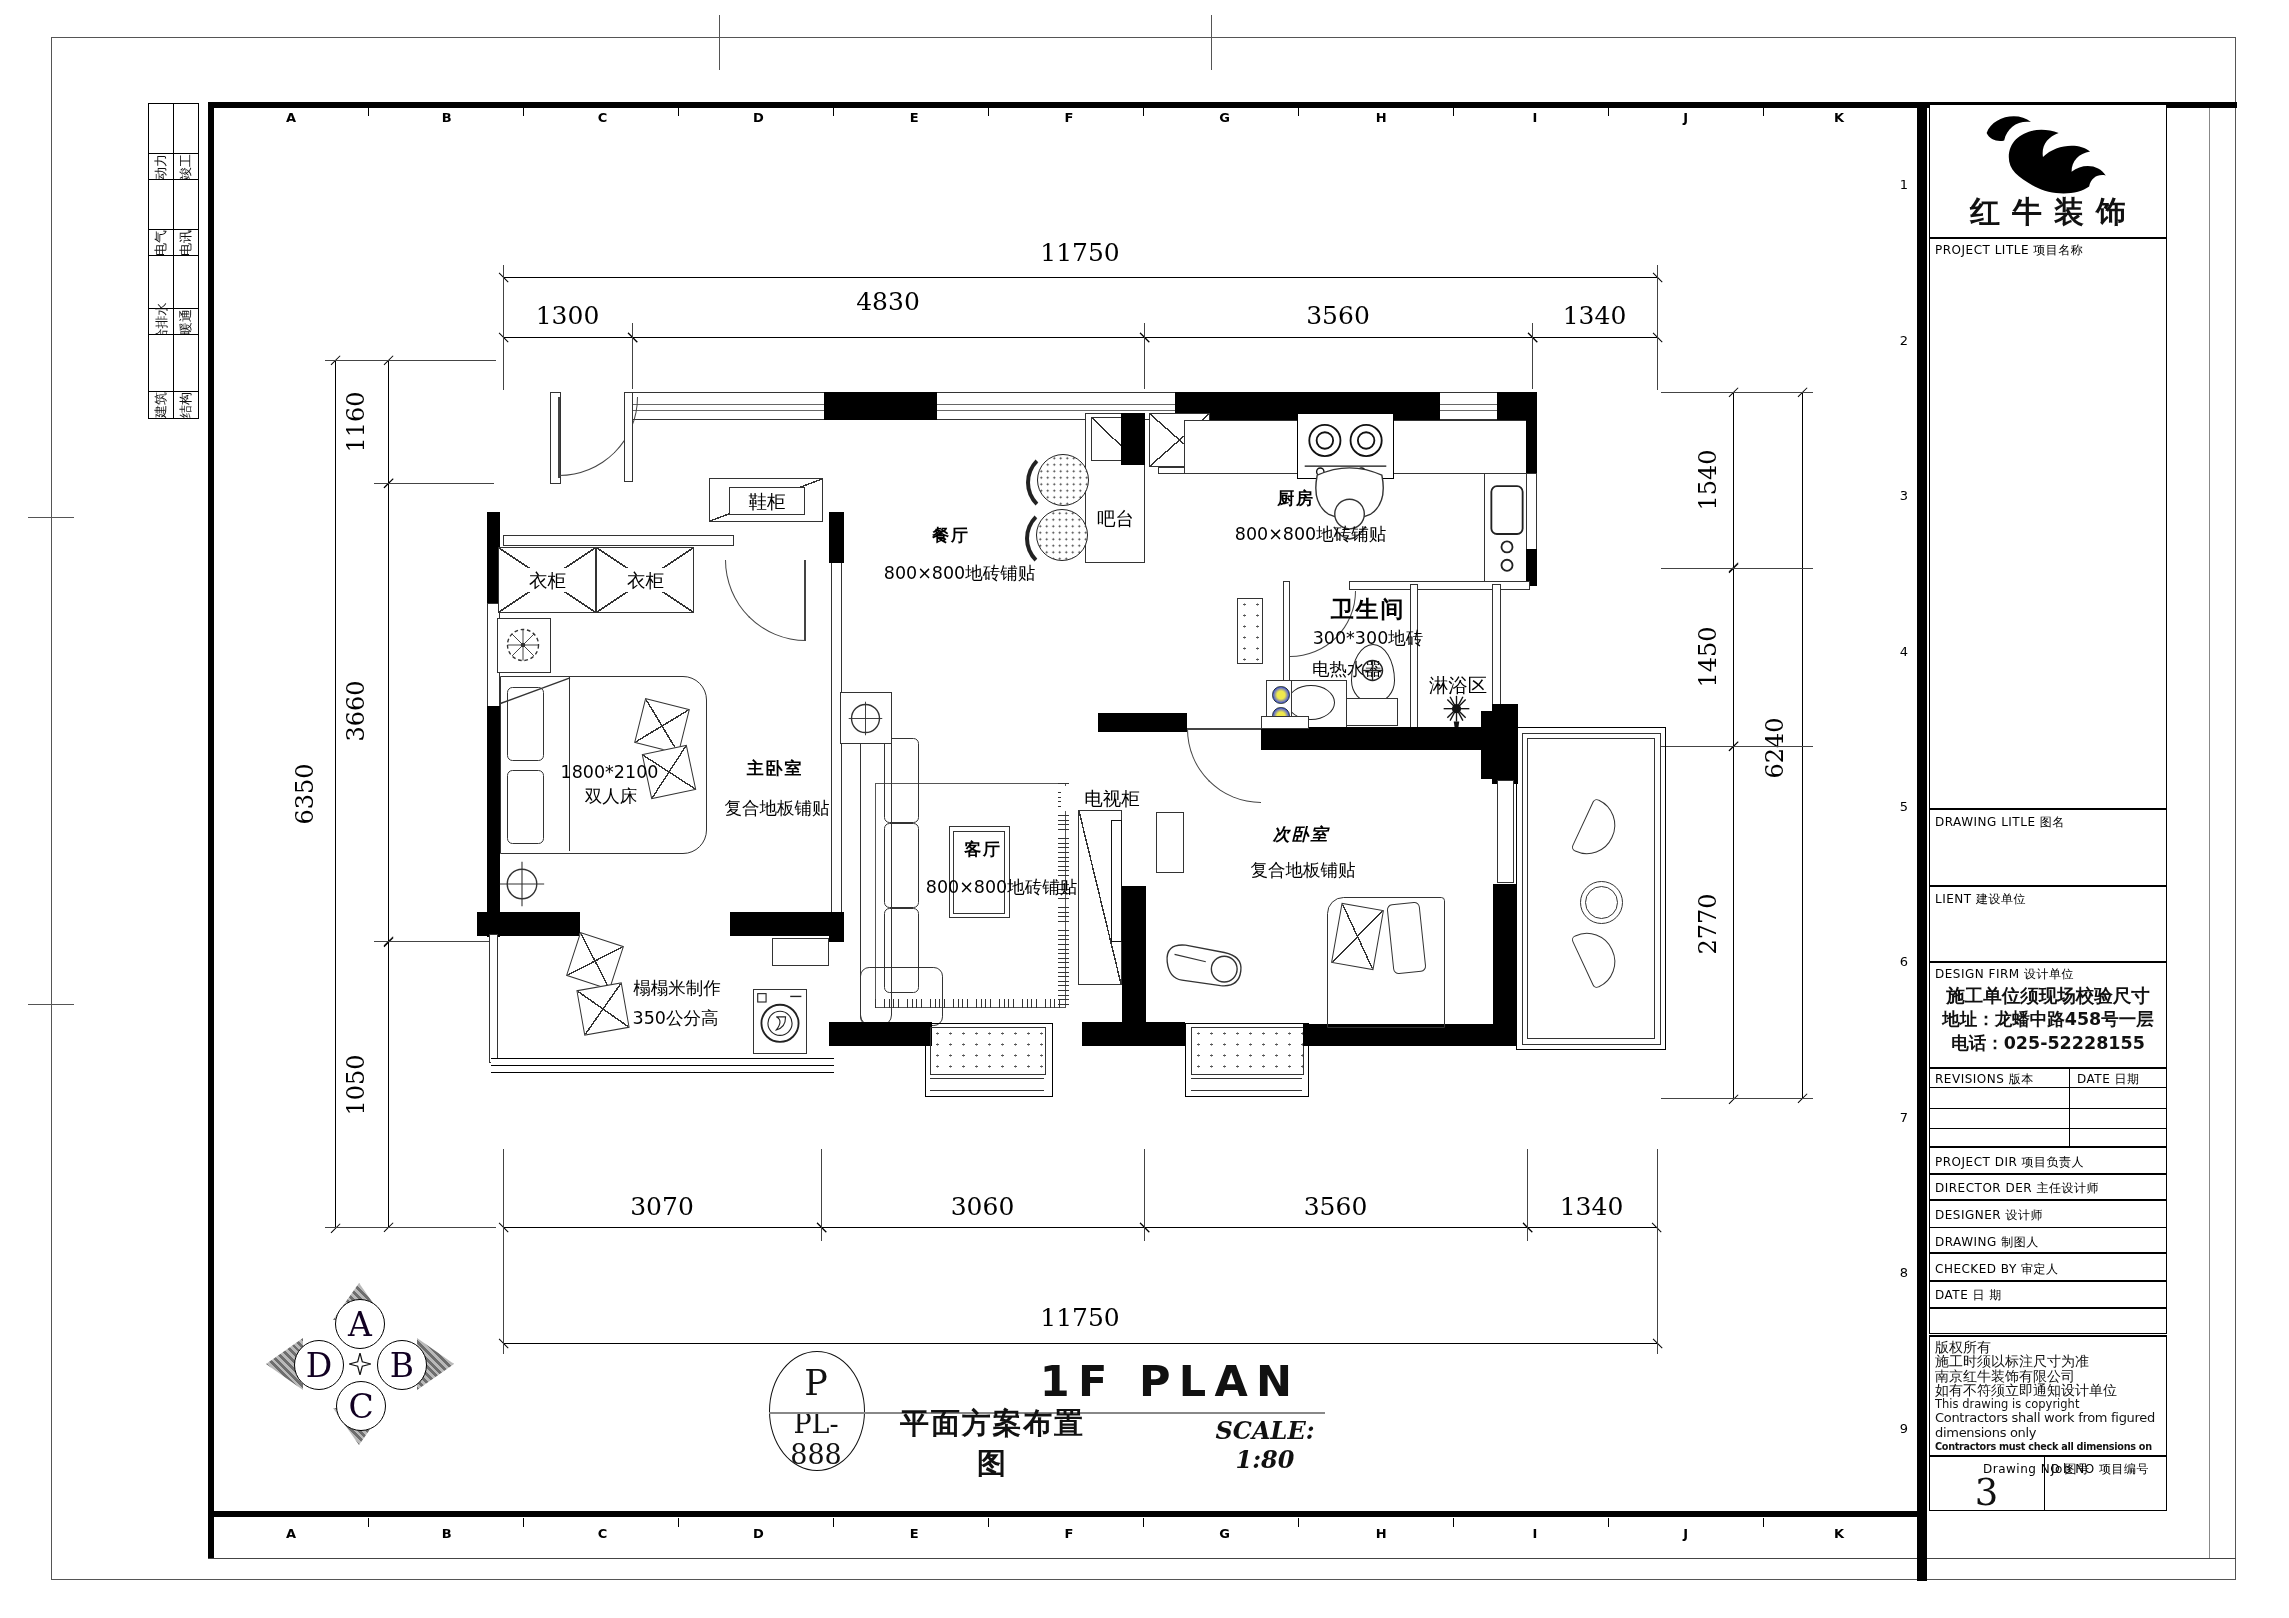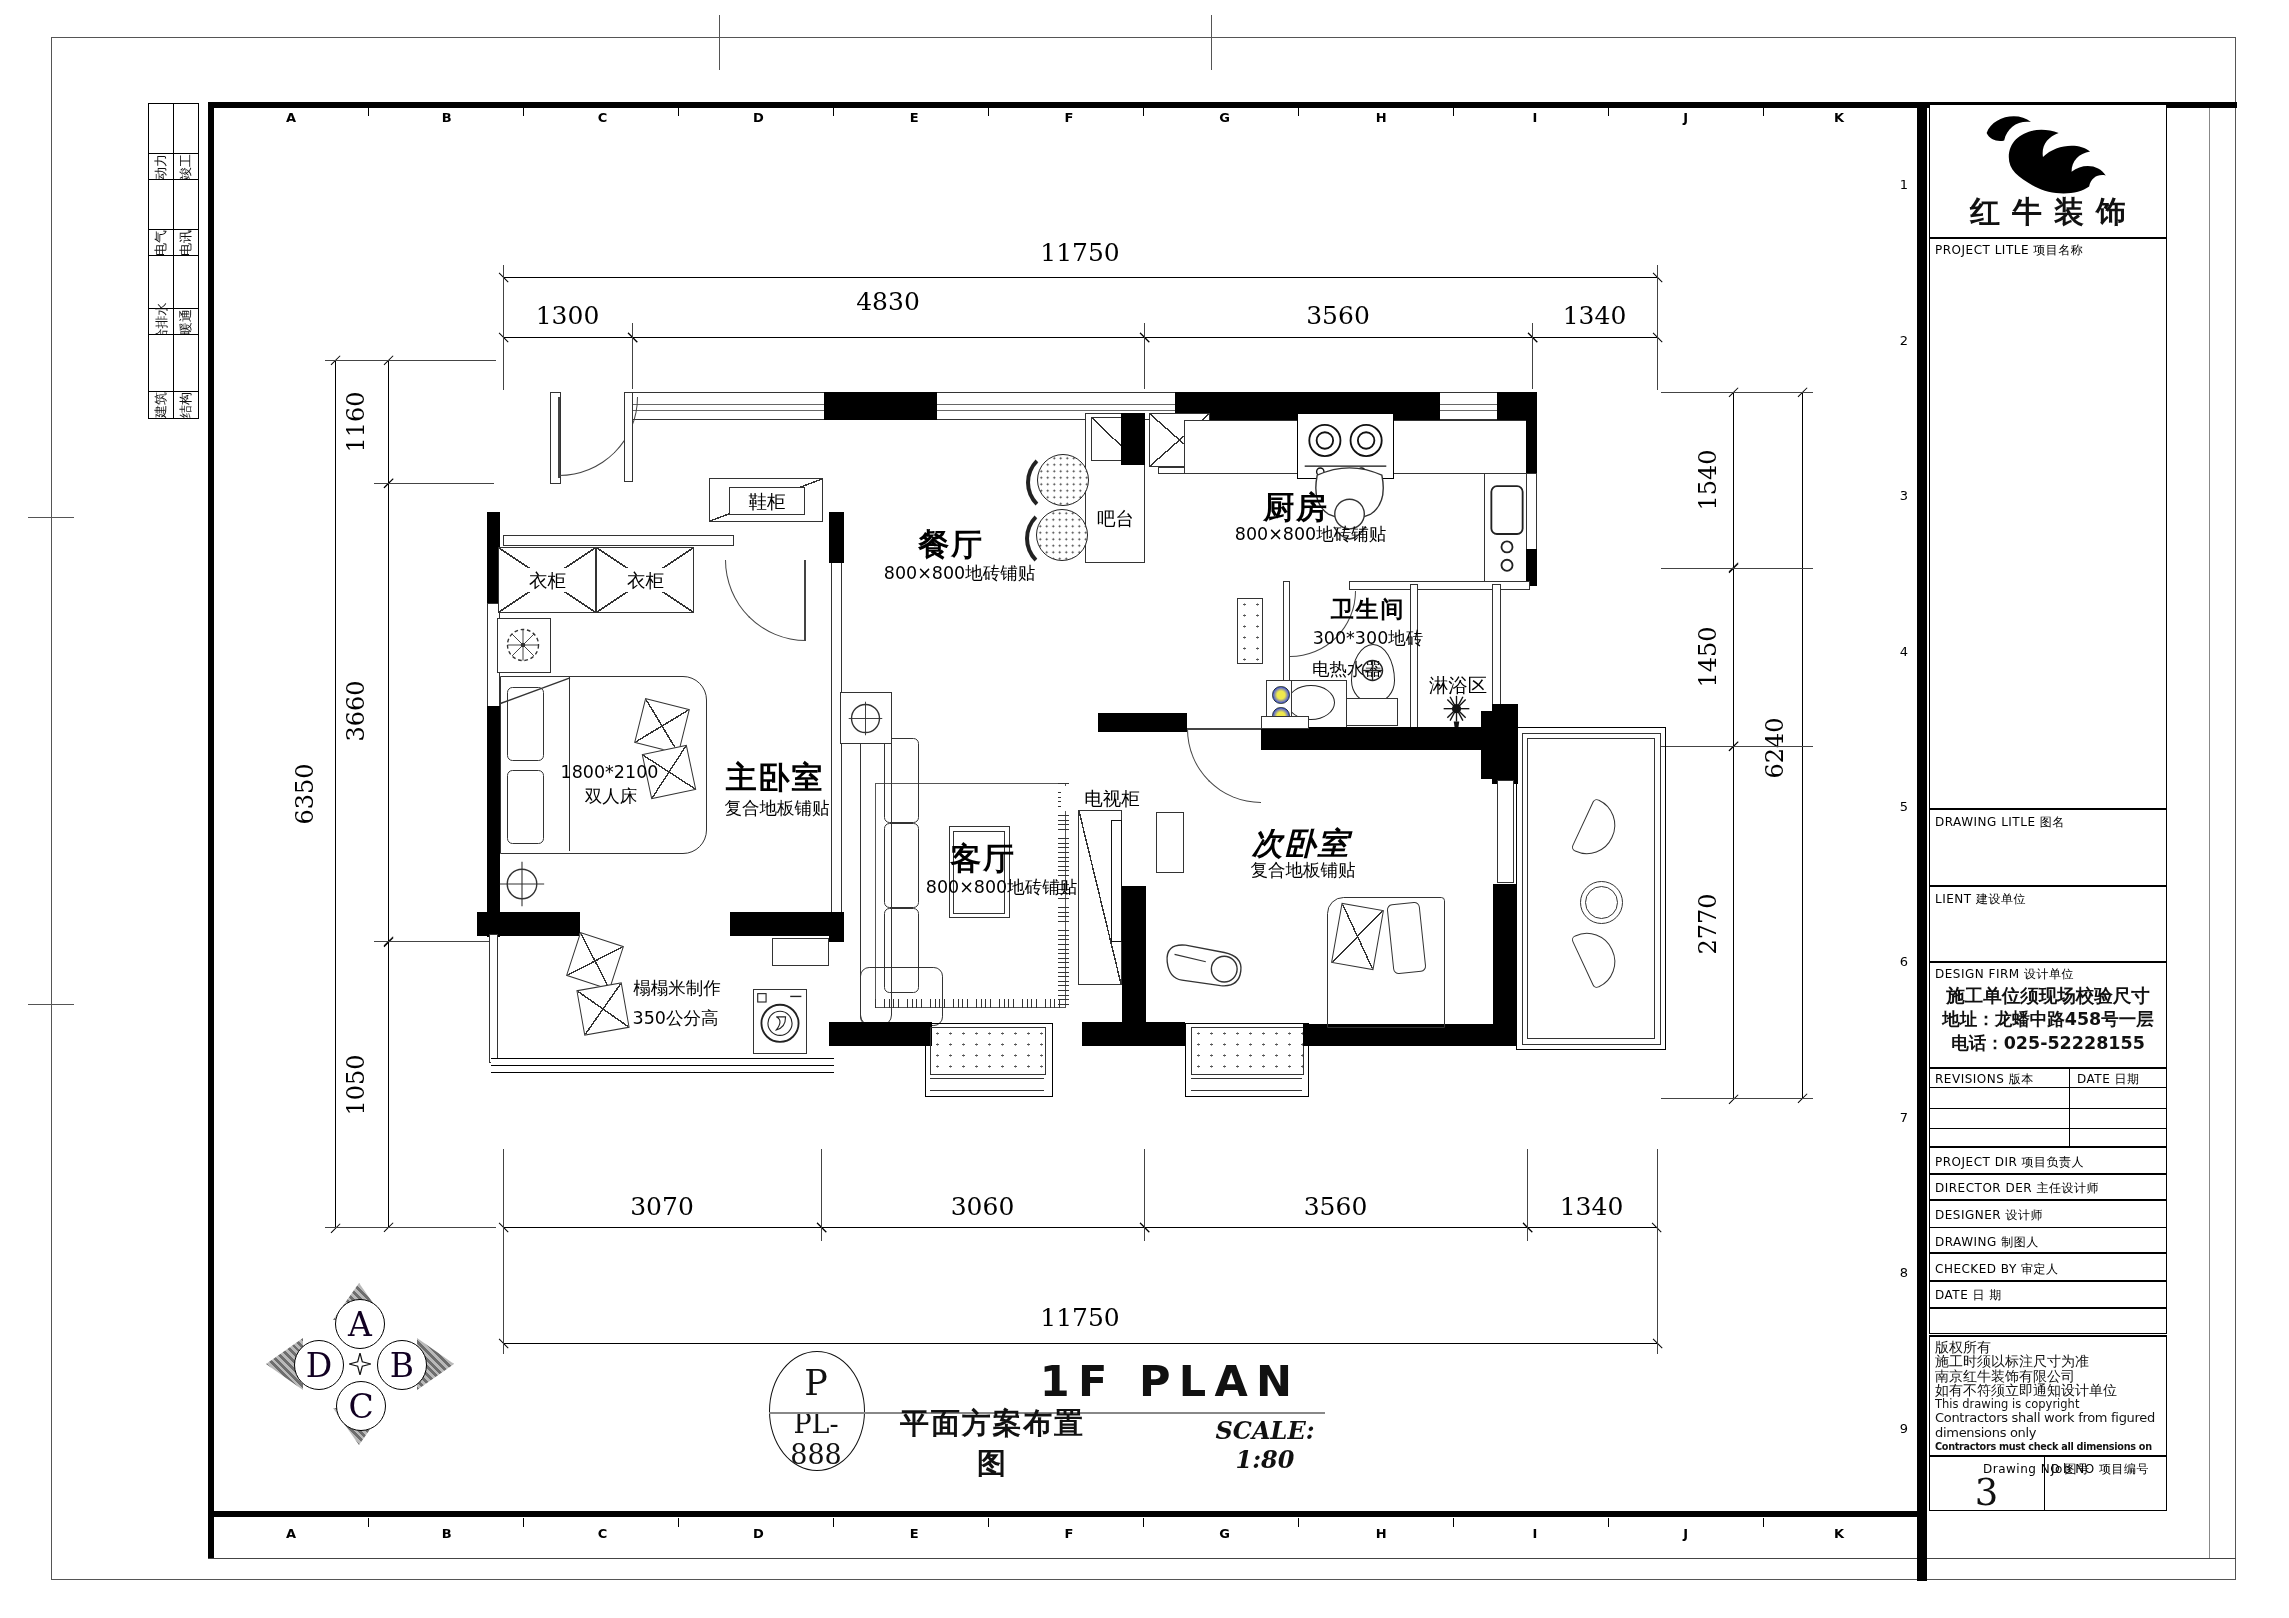--- a/index.html
+++ b/index.html
@@ -17,21 +17,21 @@
   .vtext{transform:rotate(-90deg);}
   .dim-h{position:absolute;height:0;border-top:1.4px solid #000;}
   .dim-h::before,.dim-h::after{content:"";position:absolute;width:13px;height:1.4px;background:#000;top:-0.9px;}
   .dim-h::before{left:-6.5px;transform:rotate(45deg);}
   .dim-h::after{right:-6.5px;transform:rotate(45deg);}
   .dim-v{position:absolute;width:0;border-left:1.4px solid #000;}
   .dim-v::before,.dim-v::after{content:"";position:absolute;width:1.4px;height:13px;background:#000;left:-0.9px;}
   .dim-v::before{top:-6.5px;transform:rotate(45deg);}
   .dim-v::after{bottom:-6.5px;transform:rotate(45deg);}
   .wit{position:absolute;background:#444;}
-  .roomname{font-size:31px;font-weight:600;color:#000;white-space:nowrap;letter-spacing:1.8px;}
+  .roomname{font-size:17px;font-weight:600;color:#000;white-space:nowrap;letter-spacing:1.8px;}
   .roomfin{font-size:17.5px;color:#000;white-space:nowrap;}
   .lbl{font-size:18.5px;color:#000;white-space:nowrap;}
   .dg1{background-image:linear-gradient(to top right,transparent calc(50% - 0.7px),#333 calc(50% - 0.7px),#333 calc(50% + 0.7px),transparent calc(50% + 0.7px));}
   .dg2{background-image:linear-gradient(to bottom right,transparent calc(50% - 0.7px),#333 calc(50% - 0.7px),#333 calc(50% + 0.7px),transparent calc(50% + 0.7px));}
   .xbox{background-image:
     linear-gradient(to top right,transparent calc(50% - 0.7px),#333 calc(50% - 0.7px),#333 calc(50% + 0.7px),transparent calc(50% + 0.7px)),
     linear-gradient(to bottom right,transparent calc(50% - 0.7px),#333 calc(50% - 0.7px),#333 calc(50% + 0.7px),transparent calc(50% + 0.7px));}
   .spk{background-image:radial-gradient(#555 1px,transparent 1.4px);background-size:13px 11px;}
   .dots{background-image:radial-gradient(#333 0.8px,transparent 1.1px);background-size:6.5px 6.5px;}
   .arc{position:absolute;box-sizing:border-box;}

